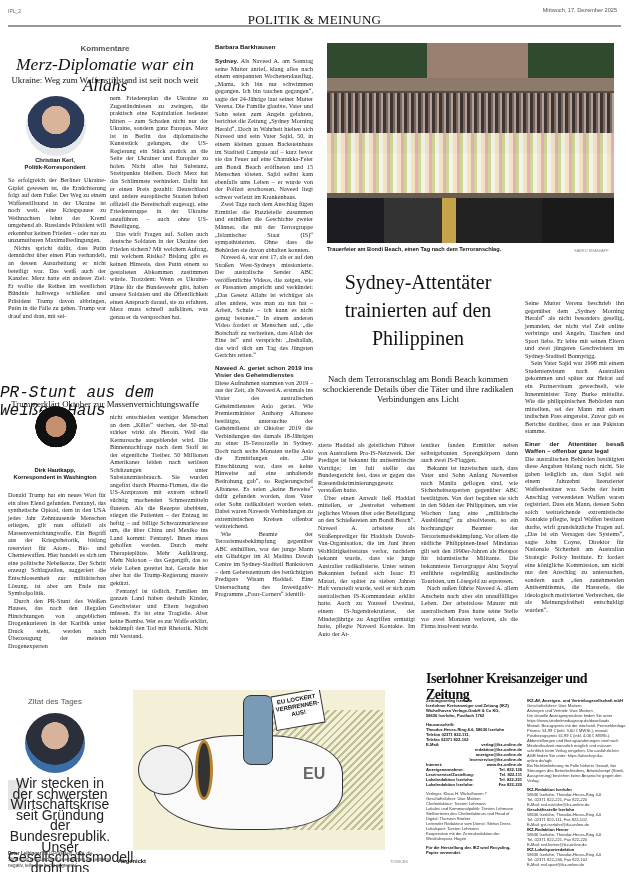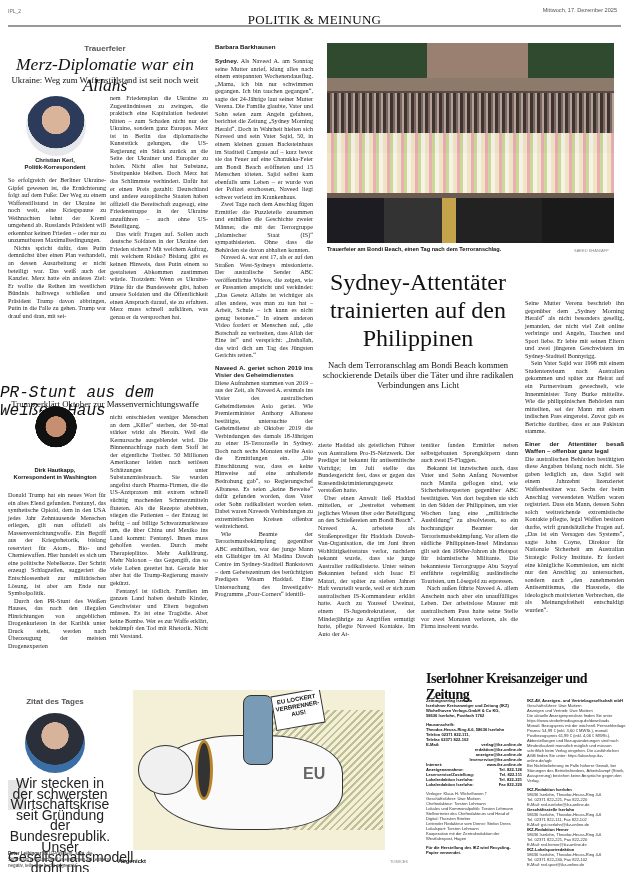--- a/index.html
+++ b/index.html
@@ -25,39 +25,39 @@
   #kerl-name { left:0; width:110px; top:157px; text-align:center; font-size:5.8px; font-weight:bold; line-height:7px; }
   #merz-col1 { left:8px; top:176px; width:98px; }
   #merz-col2 { left:110px; top:94px; width:98px; }
   #pr-headline { left:0; width:210px; top:384px; text-align:left; font-size:16px; font-style:italic;font-family:Liberation Mono, monospace; }
   #pr-sub { left:0; width:210px; top:399px; text-align:center; font-size:8.8px; }
   #haut-photo { left:33px; top:406px; width:46px; height:46px; background:radial-gradient(circle at 50% 45%, #c58f70 0 30%, #111 31% 60%, #fff 61%); }
   #haut-name { left:0; width:110px; top:467px; text-align:center; font-size:5.8px; font-weight:bold; line-height:7px; }
   #pr-col1 { left:8px; top:491px; width:98px; }
   #pr-col2 { left:110px; top:413px; width:98px; }
   
-  #quote-title { left:0; width:110px; top:697px; text-align:center; font-size:8px; font-weight:bold; color:#555; }
+  #quote-title { left:0; width:110px; top:697px; text-align:center; font-size:8px; font-weight:normal; color:#555; }
   #leibinger-photo { left:25px; top:713px; width:60px; height:60px; background:radial-gradient(circle at 50% 38%, #d8b39b 0 28%, #2a2f3a 29% 60%, #3a6ea5 61%); }
   #quote-mark { left:8px; top:780px; width:18px; height:30px; background:#e5e5e5; }
   #quote-text { left:8px; top:778px; width:104px; text-align:center; font-size:14px; line-height:10.6px; color:#222; }
   #quote-attr { left:8px; top:851px; width:104px; font-size:4.6px; line-height:5.8px; color:#333; }
   
   #byline { left:215px; top:43px; font-size:6.2px; font-weight:bold; }
   #sydney-col1 { left:215px; top:57px; width:98px; }
   
   #photo { left:327px; top:43px; width:287px; height:200px; background:
       linear-gradient(180deg, #4f6b4a 0 12%, #8d7a6a 12% 24%, #5a4a44 24% 45%, #c9b8a6 45% 55%, #e9d4c0 55% 75%, #6a5a50 75% 100%); overflow:hidden; }
   #photo .flowers { position:absolute; left:0; right:0; top:90px; height:60px; background:repeating-linear-gradient(90deg, #f2e7c4 0 4px, #e8a9b3 4px 7px, #c9d98f 7px 10px, #f8f8f0 10px 14px); opacity:.85; }
   #photo .crowd { position:absolute; left:0; right:0; top:50px; height:40px; background:repeating-linear-gradient(90deg, #3a3230 0 3px, #7d6a62 3px 5px, #bdaaa0 5px 7px); opacity:.9; }
   #photo .trees { position:absolute; left:0; right:0; top:0; height:35px; background:linear-gradient(90deg, #2f4a2f 0 35%, #9a8070 35% 70%, #2f4a2f 70%); }
   #photo .people { position:absolute; left:0; right:0; bottom:0; height:45px; background:linear-gradient(90deg, #1c1c22 0 20%, #333 20% 40%, #c4a34a 40% 45%, #222 45% 75%, #1a1a1a 75%); }
   #caption { left:327px; top:246px; font-size:5.6px; font-weight:bold; }
   #credit { left:574px; top:248px; font-size:4px; color:#888; }
-  #main-headline { left:318px; width:200px; top:268px; text-align:center; font-size:24px; line-height:28px; }
-  #main-sub { left:318px; width:200px; top:360px; text-align:center; font-size:8.6px; line-height:10.2px; }
+  #main-headline { left:318px; width:200px; top:268px; text-align:center; font-size:20px; line-height:28px; }
+  #main-sub { left:318px; width:200px; top:374px; text-align:center; font-size:8.6px; line-height:10.2px; }
   #right-col-top { left:525px; top:299px; width:99px; }
   #main-col1 { left:318px; top:441px; width:97px; }
   #main-col2 { left:421px; top:441px; width:97px; }
   
   #cartoon { left:133px; top:690px; width:252px; height:160px; background:#f4efd7; overflow:hidden; }
   #cartoon .grass { position:absolute; left:110px; top:20px; width:140px; height:120px; background:repeating-linear-gradient(135deg, #9aa06a 0 2px, transparent 2px 5px); opacity:.6; }
   #cartoon .bull { position:absolute; left:20px; top:45px; width:190px; height:95px; background:#fafafa; border:1.5px solid #333; border-radius:45% 40% 40% 45%; }
   #cartoon .head { position:absolute; left:5px; top:55px; width:55px; height:50px; background:#f0f0f0; border:1.5px solid #333; border-radius:50%; }
   #cartoon .ring { position:absolute; left:62px; top:50px; width:18px; height:60px; border:3px solid #b8842c; border-radius:50%; background:#333; }
   #cartoon .rider { position:absolute; left:110px; top:5px; width:30px; height:70px; background:#7a9bb5; border:1px solid #333; border-radius:8px; }
@@ -74,21 +74,21 @@
   .imp-gap { height:4px; }
 </style>
 </head>
 <body>
 
 <div class="abs sans" id="page-id">IPL_2</div>
 <div class="abs serif" id="section-title">POLITIK &amp; MEINUNG</div>
 <div class="abs sans" id="date">Mittwoch, 17. Dezember 2025</div>
 <div class="abs" id="header-rule"></div>
 
-<div class="abs sans" id="kommentare">Trauerfeier</div>
+<div class="abs sans" id="kommentare">Kommentare</div>
 <div class="abs serif" id="merz-headline">Merz-Diplomatie war ein Allahs</div>
 <div class="abs serif" id="merz-sub">Ukraine: Weg zum Waffenstillstand ist seit noch weit</div>
 <div class="abs portrait" id="kerl-photo"></div>
 <div class="abs sans" id="kerl-name">
   <div>Christian Kerl,</div>
   <div>Politik-Korrespondent</div>
 </div>
 <div class="abs body-text" id="merz-col1">
   <p>So erfolgreich der Berliner Ukraine-Gipfel gewesen ist, die Ernüchterung folgt auf dem Fuße: Der Weg zu einem Waffenstillstand in der Ukraine ist noch weit, eine Kriegspause zu Weihnachten lehnt der Kreml umgehend ab. Russlands Präsident will erkennbar keinen Frieden – oder nur zu unzumutbaren Maximalbedingungen.</p>
   <p>Nichts spricht dafür, dass Putin demnächst über einen Plan verhandelt, an dessen Ausarbeitung er nicht beteiligt war. Das weiß auch der Kanzler. Merz hatte ein anderes Ziel: Er wollte die Reihen im westlichen Bündnis halbwegs schließen und Präsident Trump davon abbringen, Putin in die Falle zu gehen. Trump war drauf und dran, mit sei-</p>

